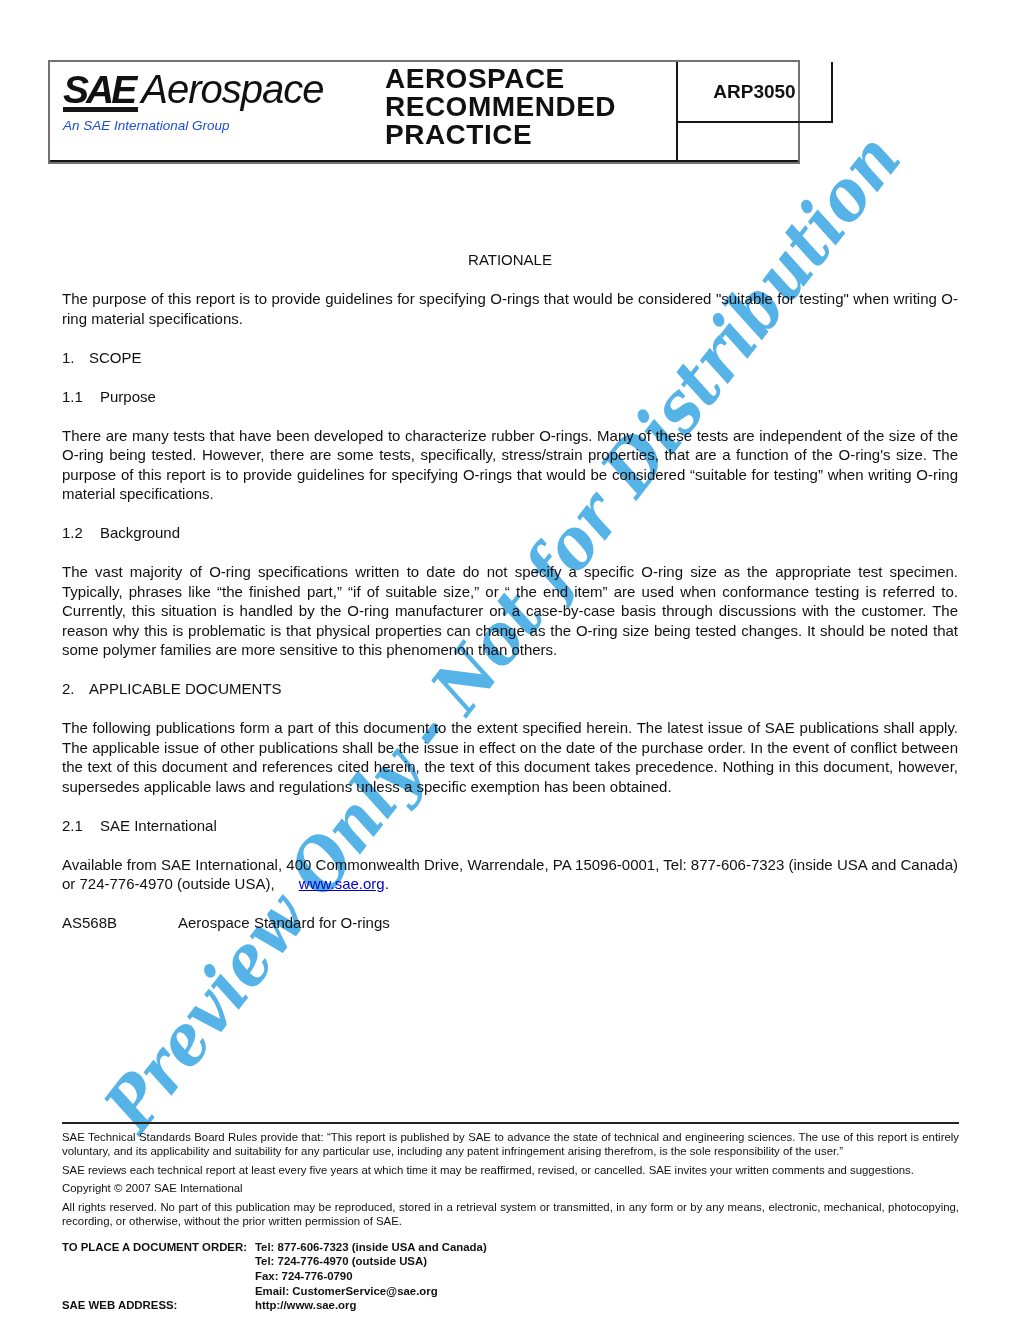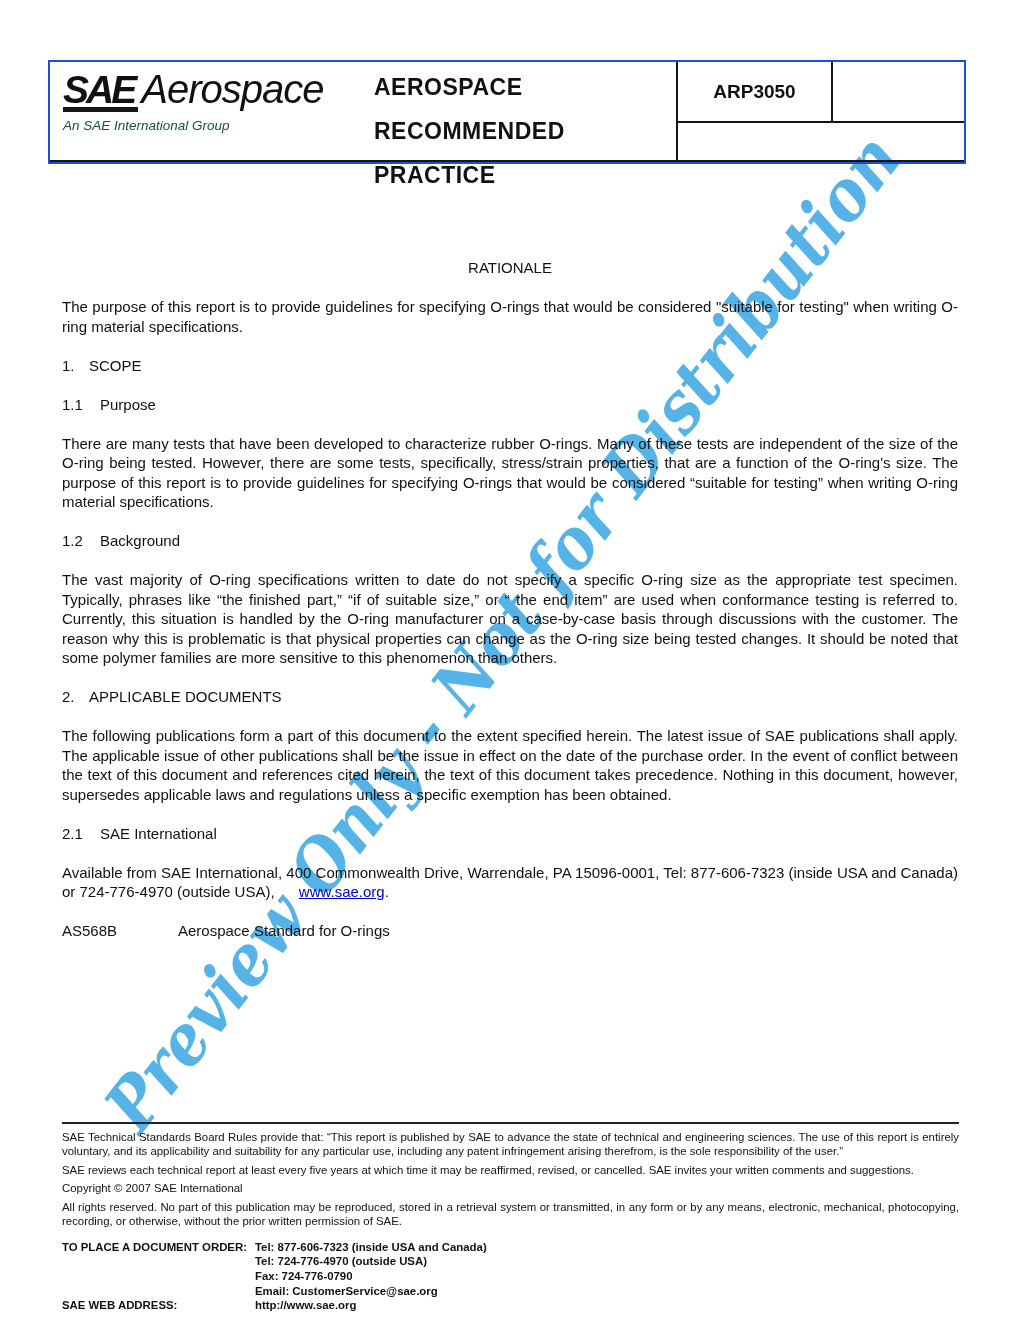--- a/index.html
+++ b/index.html
@@ -5,46 +5,46 @@
   * { margin:0; padding:0; box-sizing:border-box; }
   html,body { background:#e9e9e9; }
   .page {
     position:relative; width:1020px; height:1320px; background:#ffffff;
     font-family:"Liberation Sans", sans-serif; color:#111; overflow:hidden;
     margin:0 auto;
   }
   
   .wm-layer { position:absolute; inset:0; z-index:0; pointer-events:none; }
   
-  .hdr { position:absolute; left:48px; top:60px; width:918px; border:2px solid #1d4ed8; z-index:1; background:transparent; }
+  .hdr { position:absolute; left:48px; top:60px; width:752px; border:2px solid #737373; z-index:1; background:transparent; }
   .hdr-row1 { height:100px; display:flex; border-bottom:2px solid #161616; }
   .hdr-left { flex:0 0 626px; position:relative; }
   .logo { position:absolute; left:13px; top:7px; }
   .logo-row { white-space:nowrap; line-height:1; }
   .logo-sae {
     display:inline-block; font-size:39px; font-weight:bold; font-style:italic;
     letter-spacing:-3px; border-bottom:5px solid #161616; padding:0 4px 1px 0; line-height:0.82;
   }
   .logo-aero { font-size:40px; font-style:italic; font-weight:normal; margin-left:3px; letter-spacing:-1px; }
-  .logo-tag { font-size:13.5px; font-style:italic; margin-top:6px; color:#14532d; }
+  .logo-tag { font-size:13.5px; font-style:italic; margin-top:6px; color:#1d4ed8; }
   .doc-type {
-    position:absolute; left:324px; top:3px; width:300px;
-    font-size:23px; font-weight:bold; line-height:44px; letter-spacing:0.5px;
+    position:absolute; left:335px; top:3px; width:300px;
+    font-size:28px; font-weight:bold; line-height:28px; letter-spacing:0.5px;
   }
   .hdr-right { flex:1; border-left:2px solid #161616; display:flex; flex-direction:column; }
   .hdr-right-top { height:61px; display:flex; border-bottom:2px solid #161616; }
   .arp-cell { width:155px; border-right:2px solid #161616; display:flex; align-items:center; justify-content:center; font-weight:bold; font-size:19px; }
   .arp-empty { flex:1; }
   .hdr-right-bottom { flex:1; display:flex; align-items:center; padding-left:8px; font-size:17px; }
   .issued-label { display:inline-block; width:119px; }
   .hdr-subject { height:64px; display:flex; align-items:center; justify-content:center; font-size:16.5px; }
   
   .body-text { position:absolute; left:62px; top:250px; width:896px; z-index:1; font-size:15px; line-height:19.5px; }
   .body-text > * { margin-bottom:19.5px; }
-  .center-head { text-align:center;margin-top:8px; }
+  .center-head { text-align:center; }
   p.just { text-align:justify; }
   .n1 { display:inline-block; width:27px; }
   .n2 { display:inline-block; width:38px; }
   .ref-code { display:inline-block; width:116px; }
   a.doclink { text-decoration:underline; cursor:pointer;margin-left:20px; }
   
   .footer { position:absolute; left:62px; top:1122px; width:897px; border-top:2px solid #222; padding-top:7px; font-size:11.4px; line-height:13.8px; z-index:1; }
   .footer p { margin-bottom:5px; }
   .footer p.fjust { text-align:justify; }
   .order-grid { display:grid; grid-template-columns:193px 1fr; font-weight:bold; line-height:14.6px; margin-top:11px; }

